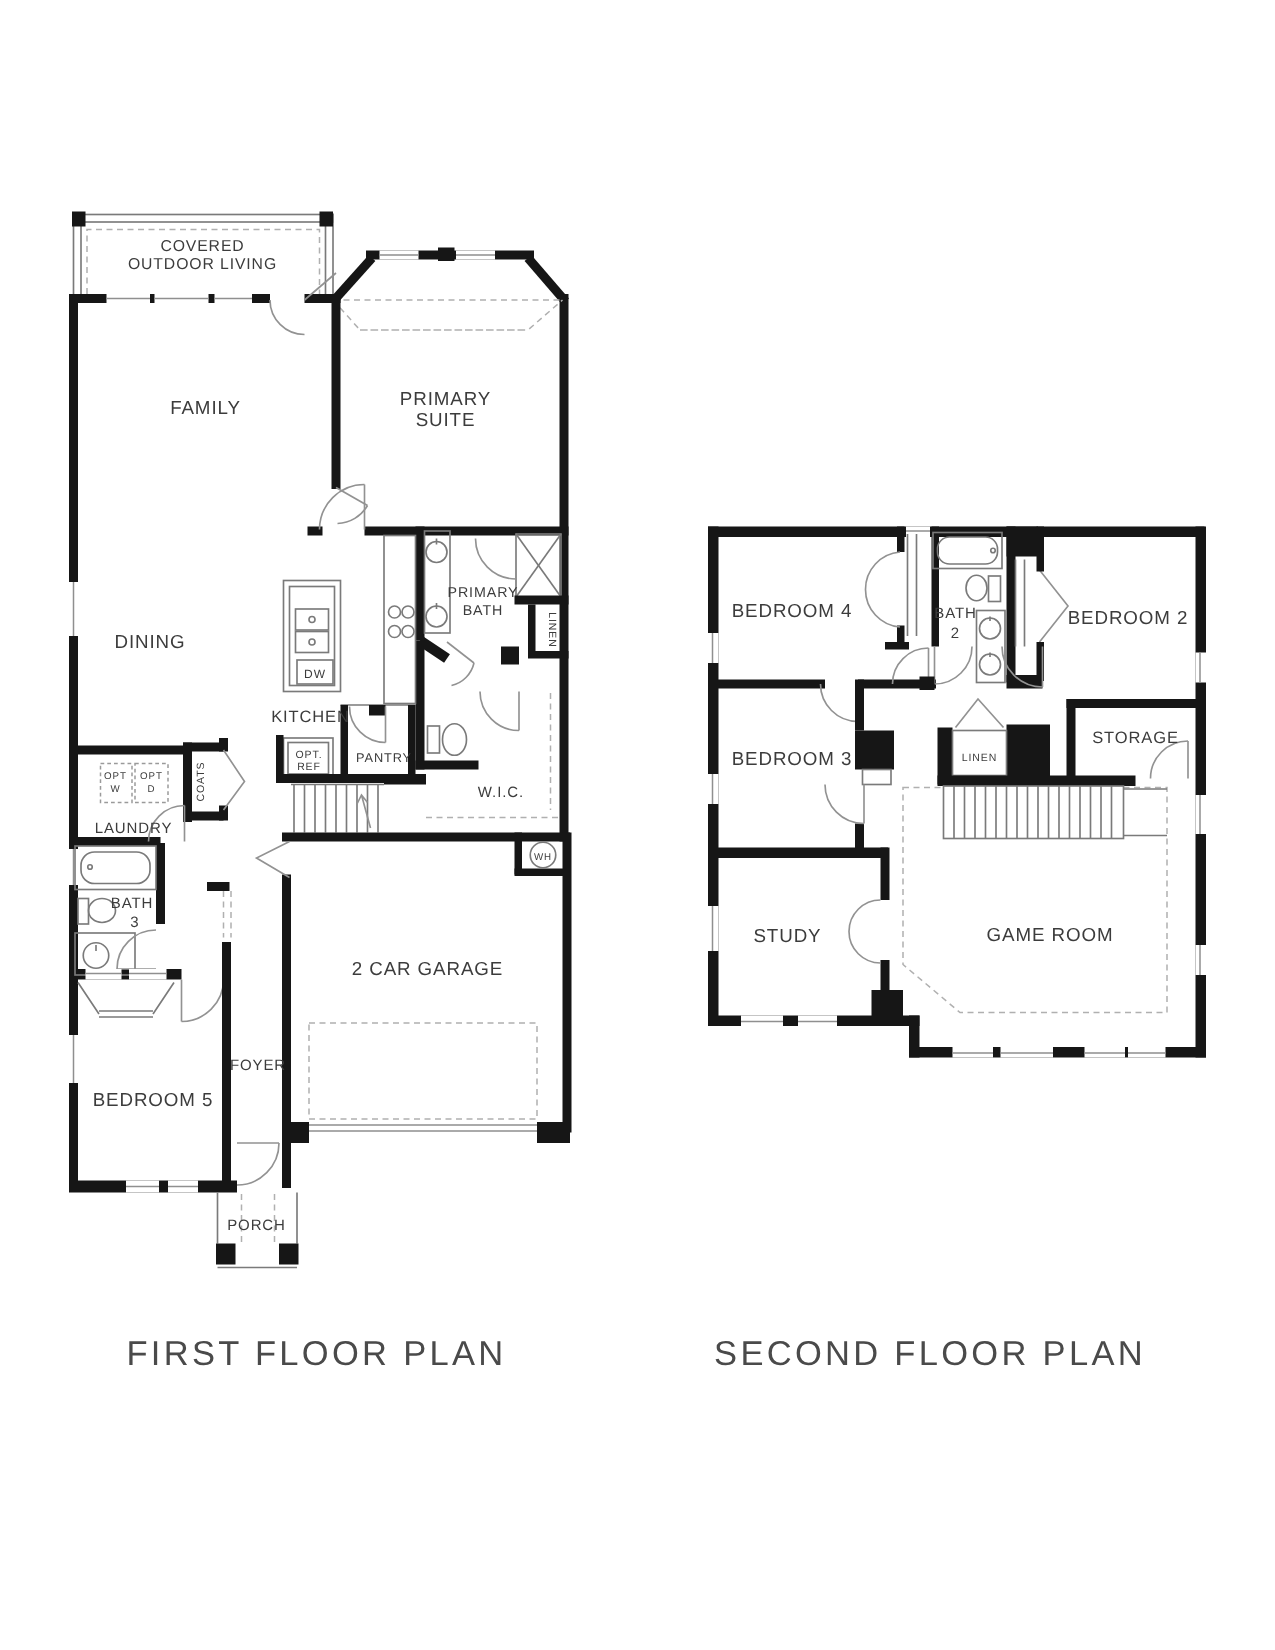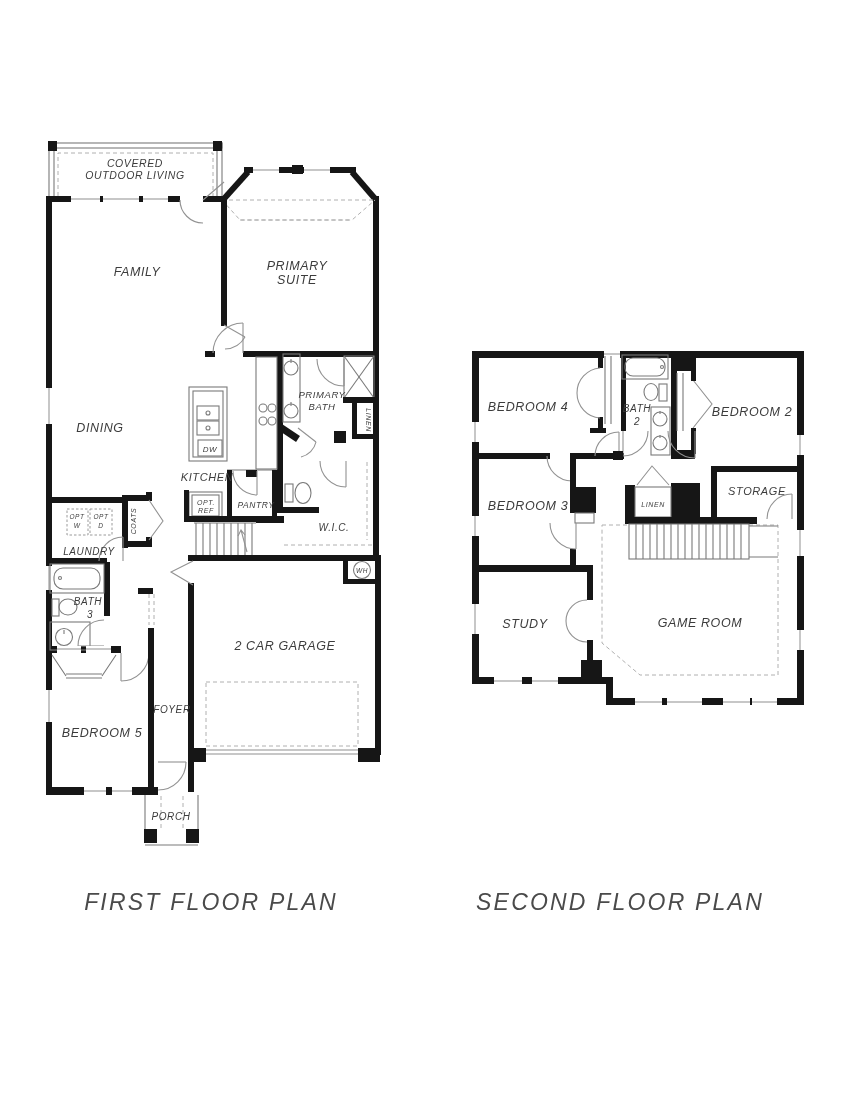--- a/index.html
+++ b/index.html
@@ -1,17 +1,17 @@
 <!DOCTYPE html>
 <html><head>
 <meta charset="utf-8">
 <style>
   html,body{margin:0;padding:0;background:#fff;}
   #canvas{position:relative;width:850px;height:1100px;background:#ffffff;overflow:hidden;
-          font-family:"Liberation Sans",sans-serif;font-style:italic;}
+          font-family:"Liberation Sans",sans-serif;}
   svg{position:absolute;left:0;top:0;}
   .w   {fill:#161616;}
   .t   {fill:none;stroke:#7a7a7a;stroke-width:1.1;}
   .tf  {fill:#ffffff;stroke:#7a7a7a;stroke-width:1.1;}
   .arc {fill:none;stroke:#929292;stroke-width:1.1;}
   .d   {fill:none;stroke:#b0b0b0;stroke-width:1;stroke-dasharray:4 3;}
   .dd  {fill:none;stroke:#9a9a9a;stroke-width:1;stroke-dasharray:2.5 2;}
   .win {fill:#ffffff;}
   .winl{fill:none;stroke:#8f8f8f;stroke-width:1;}
   .wf  {fill:#ffffff;}

